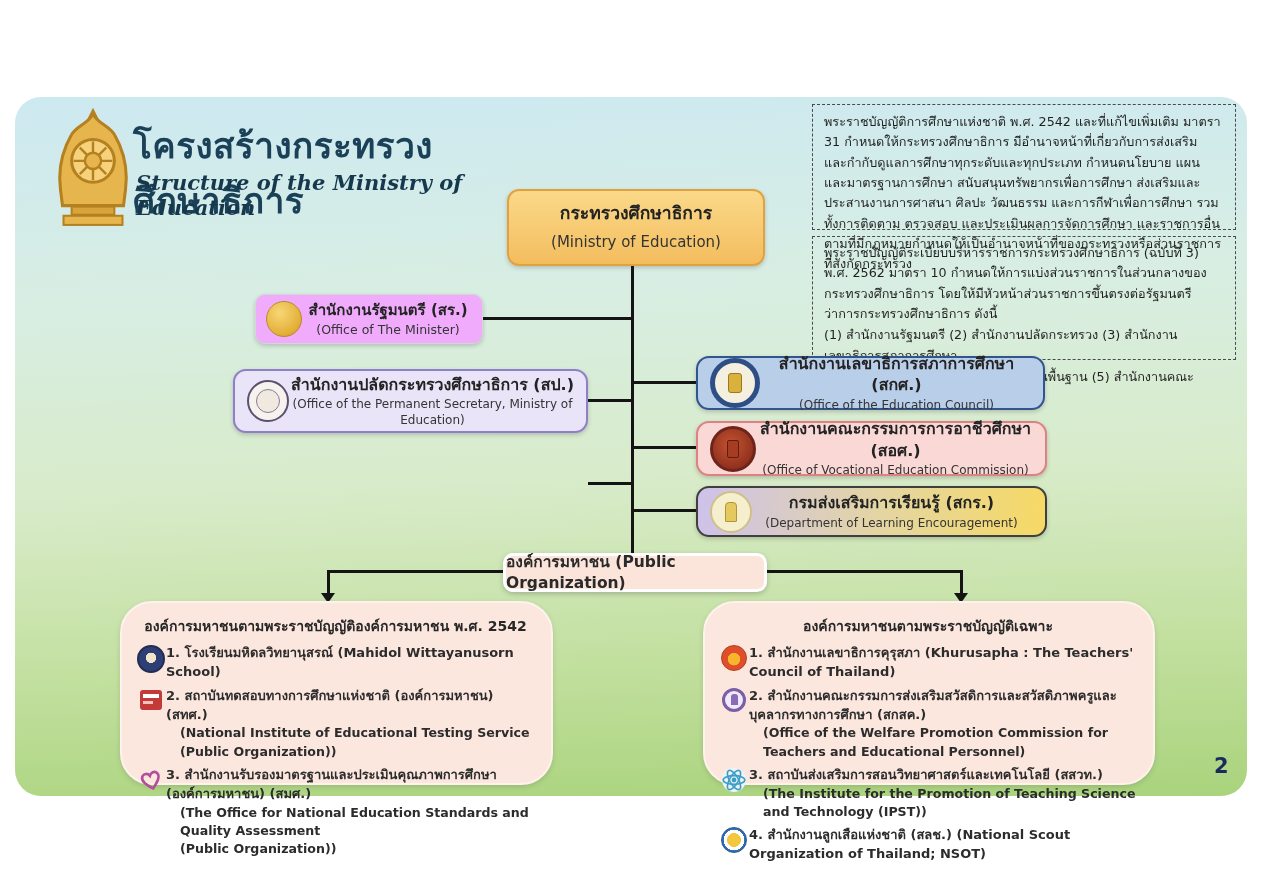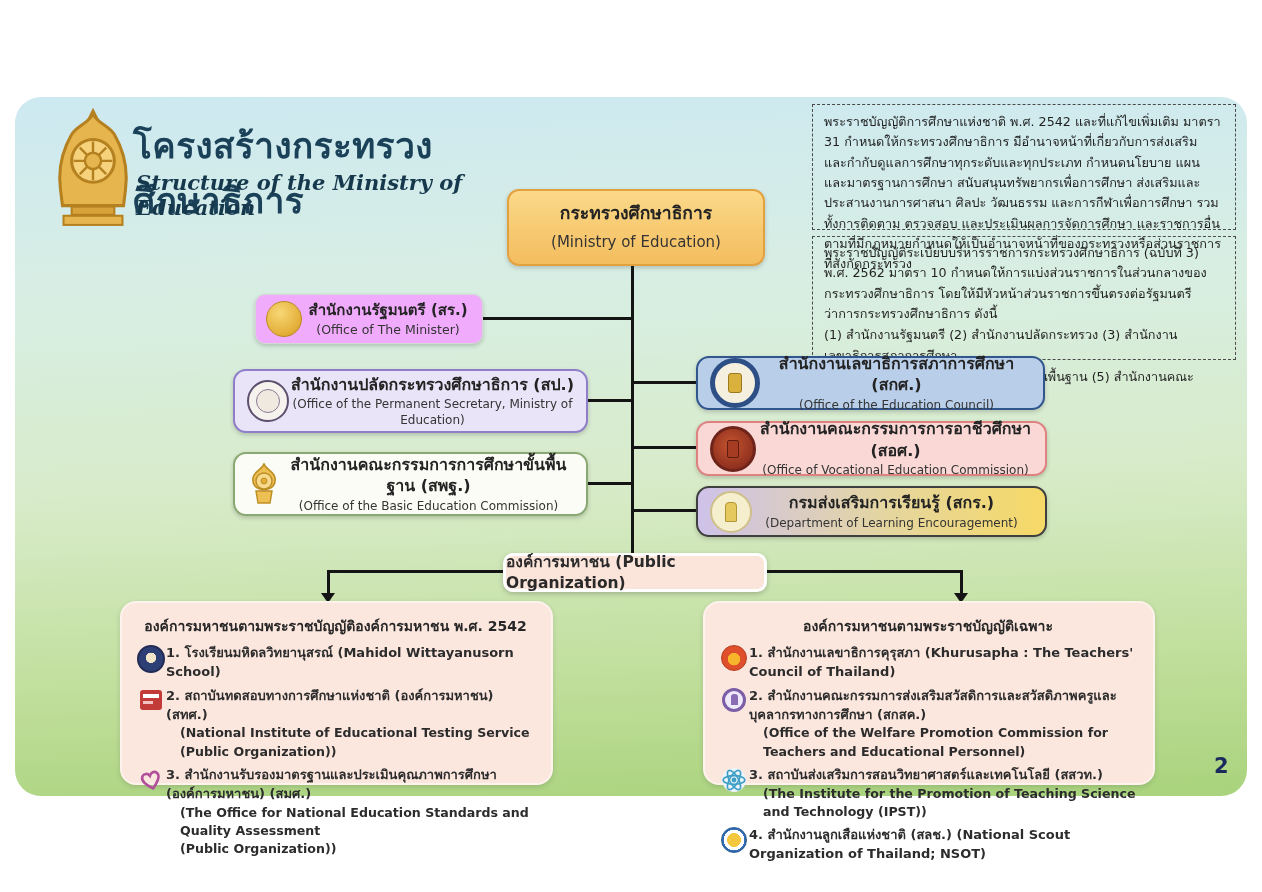--- a/index.html
+++ b/index.html
@@ -57,21 +57,21 @@
 
   
   .hline,.vline{position:absolute;background:#141414;}
   .hline{height:3px;}
   .vline{width:3px;}
   .arrow-down{position:absolute;width:0;height:0;border-left:7px solid transparent;
     border-right:7px solid transparent;border-top:10px solid #141414;}
 
   
   .bigbox{position:absolute;box-sizing:border-box;background:#fce7df;border:2px solid #fdf2ec;
-    border-radius:16px;box-shadow:0 2px 5px rgba(60,60,60,.18);padding:12px 16px 10px 14px;}
+    border-radius:32px;box-shadow:0 2px 5px rgba(60,60,60,.18);padding:12px 16px 10px 14px;}
   .bb-left{left:120px;top:601px;width:433px;height:184px;}
   .bb-right{left:703px;top:601px;width:452px;height:184px;}
   .bb-header{text-align:center;font-size:14px;font-weight:700;color:#272727;margin-bottom:7px;}
   .org-item{display:flex;align-items:flex-start;margin-bottom:5px;}
   .oi-icon{flex:0 0 30px;margin-top:1px;display:flex;justify-content:center;}
   .oi-text{flex:1;color:#2c2c2c;}
   .oi-l1{font-size:13px;font-weight:700;line-height:1.45;}
   .oi-l2,.oi-l3{font-size:12.6px;line-height:1.45;padding-left:14px;font-weight:bold;}
 
   
@@ -142,32 +142,20 @@
   <div class="box ops">
     <div class="seal" style="width:38px;height:38px;background:#f6f3ee;border:2px solid #5d4f6e;display:flex;align-items:center;justify-content:center;">
       <div style="width:22px;height:22px;border-radius:50%;border:1px solid #8a7c96;background:#efe9e0;"></div>
     </div>
     <div class="btxt">
       <div class="th">สำนักงานปลัดกระทรวงศึกษาธิการ (สป.)</div>
       <div class="en">(Office of the Permanent Secretary, Ministry of Education)</div>
     </div>
   </div>
 
-  <div class="box obec">
-    <svg width="34" height="42" viewBox="0 0 34 42">
-      <path d="M17 1 C19 7 27 8 28 15 C29 22 25 26 17 27 C9 26 5 22 6 15 C7 8 15 7 17 1 Z" fill="#eebf53" stroke="#bd8d25" stroke-width="1.6"></path>
-      <circle cx="17" cy="18" r="8" fill="#f7da8d" stroke="#bd8d25" stroke-width="1.4"></circle>
-      <circle cx="17" cy="18" r="3" fill="#e3ae37" stroke="#bd8d25" stroke-width="1"></circle>
-      <path d="M9 28 L25 28 L23 40 L11 40 Z" fill="#eebf53" stroke="#bd8d25" stroke-width="1.4"></path>
-    </svg>
-    <div class="btxt">
-      <div class="th">สำนักงานคณะกรรมการการศึกษาขั้นพื้นฐาน (สพฐ.)</div>
-      <div class="en">(Office of the Basic Education Commission)</div>
-    </div>
-  </div>
 
   <div class="box oec">
     <div class="seal" style="width:40px;height:40px;background:#f4efdf;border:5px solid #2e4f86;display:flex;align-items:center;justify-content:center;">
       <div style="width:12px;height:18px;background:#d9b13c;border:1px solid #9a7a1f;border-radius:3px;"></div>
     </div>
     <div class="btxt">
       <div class="th">สำนักงานเลขาธิการสภาการศึกษา (สกศ.)</div>
       <div class="en">(Office of the Education Council)</div>
     </div>
   </div>

